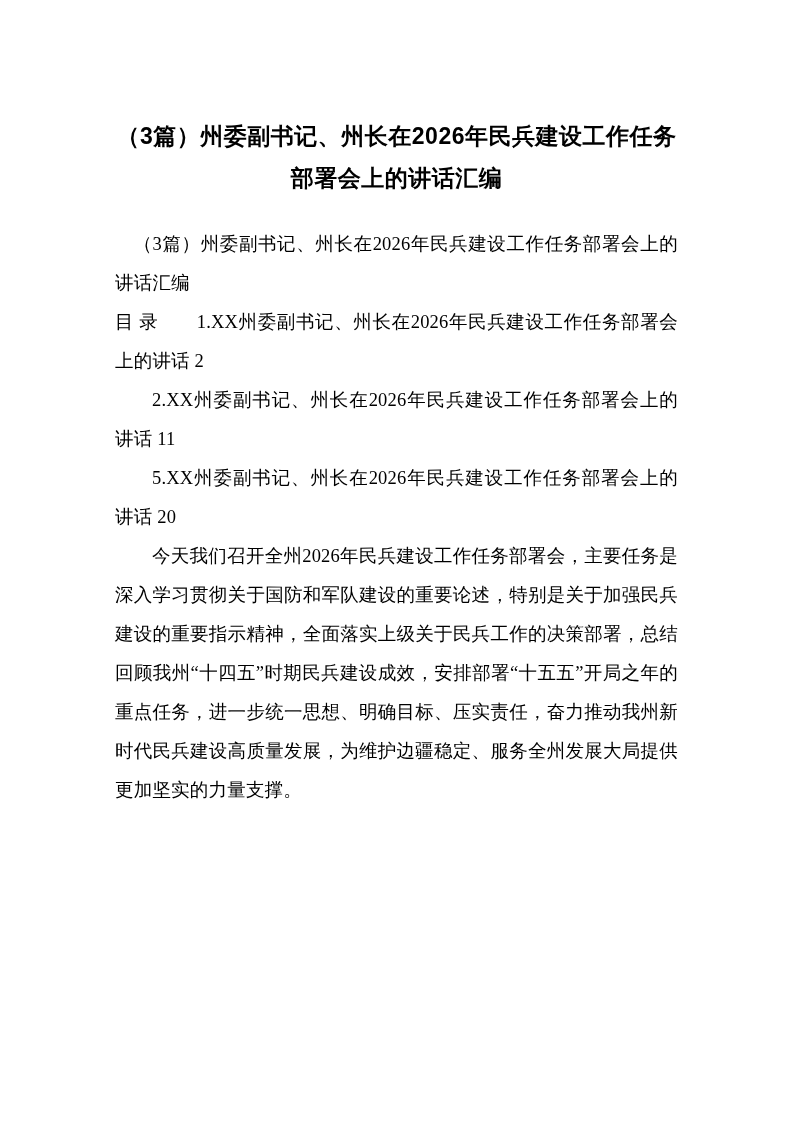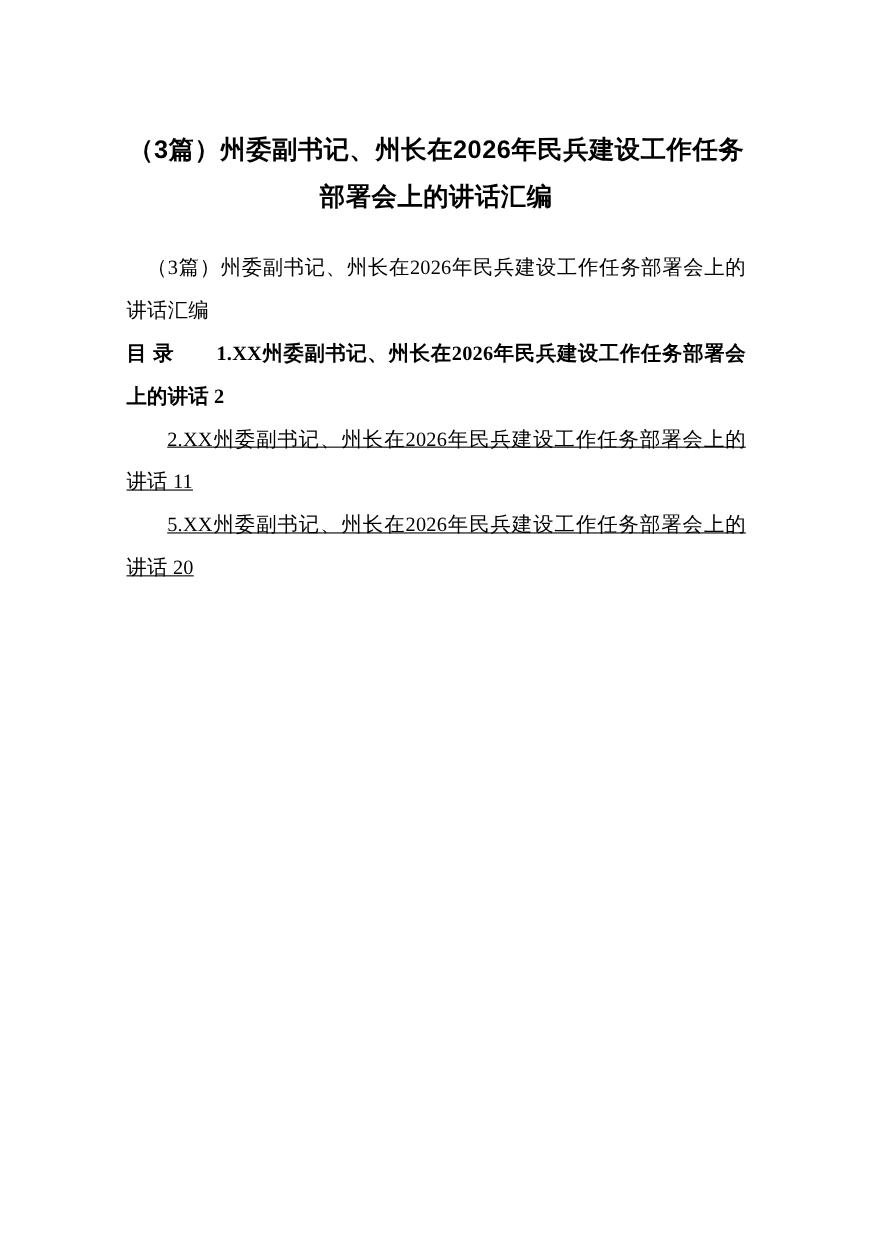--- a/index.html
+++ b/index.html
@@ -31,31 +31,32 @@
     margin: 0 0 26px 0;
   }
   .body-text p {
     margin: 0;
     font-size: 18.5px;
     line-height: 39px;
     text-align: justify;
     text-justify: inter-ideograph;
     letter-spacing: 0.2px;
   }
-  .indent-1 { text-indent: 2em; text-decoration: underline; }
+  .indent-1 { text-indent: 2em; }
   .indent-half { text-indent: 1em; }
-  .no-indent { text-indent: 0; font-weight: bold; }
+  .no-indent { text-indent: 0; }
 </style>
 </head>
 <body>
 
 <div class="page">
 
   <h1 class="doc-title">（3篇）州委副书记、州长在2026年民兵建设工作任务部署会上的讲话汇编</h1>
 
   <div class="body-text">
     <p class="indent-half">（3篇）州委副书记、州长在2026年民兵建设工作任务部署会上的讲话汇编</p>
     <p class="no-indent">目 录　　1.XX州委副书记、州长在2026年民兵建设工作任务部署会上的讲话 2</p>
     <p class="indent-1">2.XX州委副书记、州长在2026年民兵建设工作任务部署会上的讲话 11</p>
     <p class="indent-1">5.XX州委副书记、州长在2026年民兵建设工作任务部署会上的讲话 20</p>
+    <p class="indent-1">今天我们召开全州2026年民兵建设工作任务部署会，主要任务是深入学习贯彻关于国防和军队建设的重要论述，特别是关于加强民兵建设的重要指示精神，全面落实上级关于民兵工作的决策部署，总结回顾我州“十四五”时期民兵建设成效，安排部署“十五五”开局之年的重点任务，进一步统一思想、明确目标、压实责任，奋力推动我州新时代民兵建设高质量发展，为维护边疆稳定、服务全州发展大局提供更加坚实的力量支撑。</p>
   </div>
 
 </div>
 
 </body></html>

